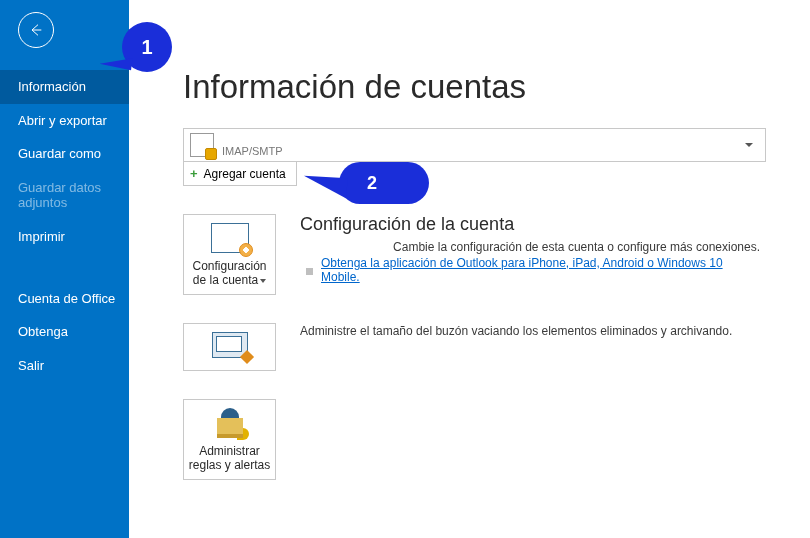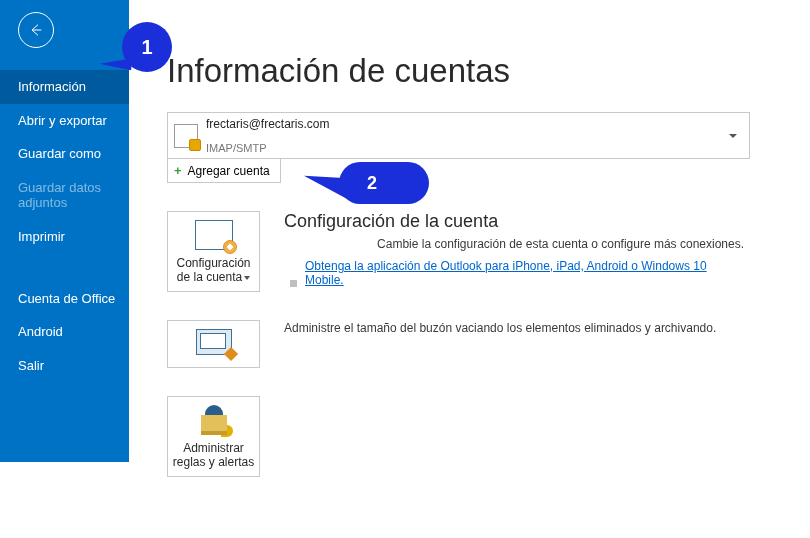--- a/index.html
+++ b/index.html
@@ -8,21 +8,21 @@
     width: 810px;
     height: 538px;
     overflow: hidden;
     background: #fff;
     position: relative;
   }
   .sidebar {
     position: absolute;
     left: 0; top: 0;
     width: 129px;
-    height: 462px;
+    height: 538px;
     background: #0072c6;
     color: #fff;
     padding-top: 12px;
   }
   .back-btn {
     width: 36px; height: 36px;
     border: 1.5px solid #fff;
     border-radius: 50%;
     margin-left: 18px;
     margin-bottom: 22px;
@@ -46,21 +46,21 @@
   .side-item.active { background: #005a9e; }
   .side-item.disabled { opacity: 0.5; cursor: default; }
   .side-group {
     margin-top: 28px;
   }
   .main {
     position: absolute;
     left: 129px; top: 0;
     width: 681px;
     height: 538px;
-    padding: 0;
+    padding: 16px;
   }
   .page-title {
     font-size: 33px;
     font-weight: 300;
     color: #2a2a2a;
     margin: 52px 0 22px 38px;
   }
   .account-box {
     margin-left: 38px;
     width: 583px;
@@ -231,22 +231,22 @@
     text-align: right;
   }
   .link {
     color: #0066cc;
     text-decoration: underline;
     cursor: pointer;
     font-size: 12px;
   }
   .bullet-row {
     display: flex;
-    align-items: flex-end;
-    margin-top: 6px;
+    align-items: center;
+    margin-top: 0;
   }
   .bullet {
     width: 7px; height: 7px;
     background: #bfbfbf;
     margin: 4px 8px 0 6px;
     flex-shrink: 0;
   }
   
   .callout {
     position: absolute;
@@ -302,32 +302,31 @@
   </div>
 
   <div class="side-item active">Información</div>
   <div class="side-item">Abrir y exportar</div>
   <div class="side-item">Guardar como</div>
   <div class="side-item disabled">Guardar datos adjuntos</div>
   <div class="side-item">Imprimir</div>
 
   <div class="side-group">
     <div class="side-item">Cuenta de Office</div>
-    <div class="side-item">Android</div>
+    <div class="side-item">Obtenga</div>
     <div class="side-item">Salir</div>
   </div>
 </div>
 
 <div class="main">
   <div class="page-title">Información de cuentas</div>
 
   <div class="account-box">
     <div class="account-icon"></div>
     <div class="account-text">
-      <div class="account-email">frectaris@frectaris.com</div>
       <div class="account-type">IMAP/SMTP</div>
     </div>
     <div class="account-drop"></div>
   </div>
 
   <div class="add-account-btn">
     <span class="plus">+</span>
     <span>Agregar cuenta</span>
   </div>
 

